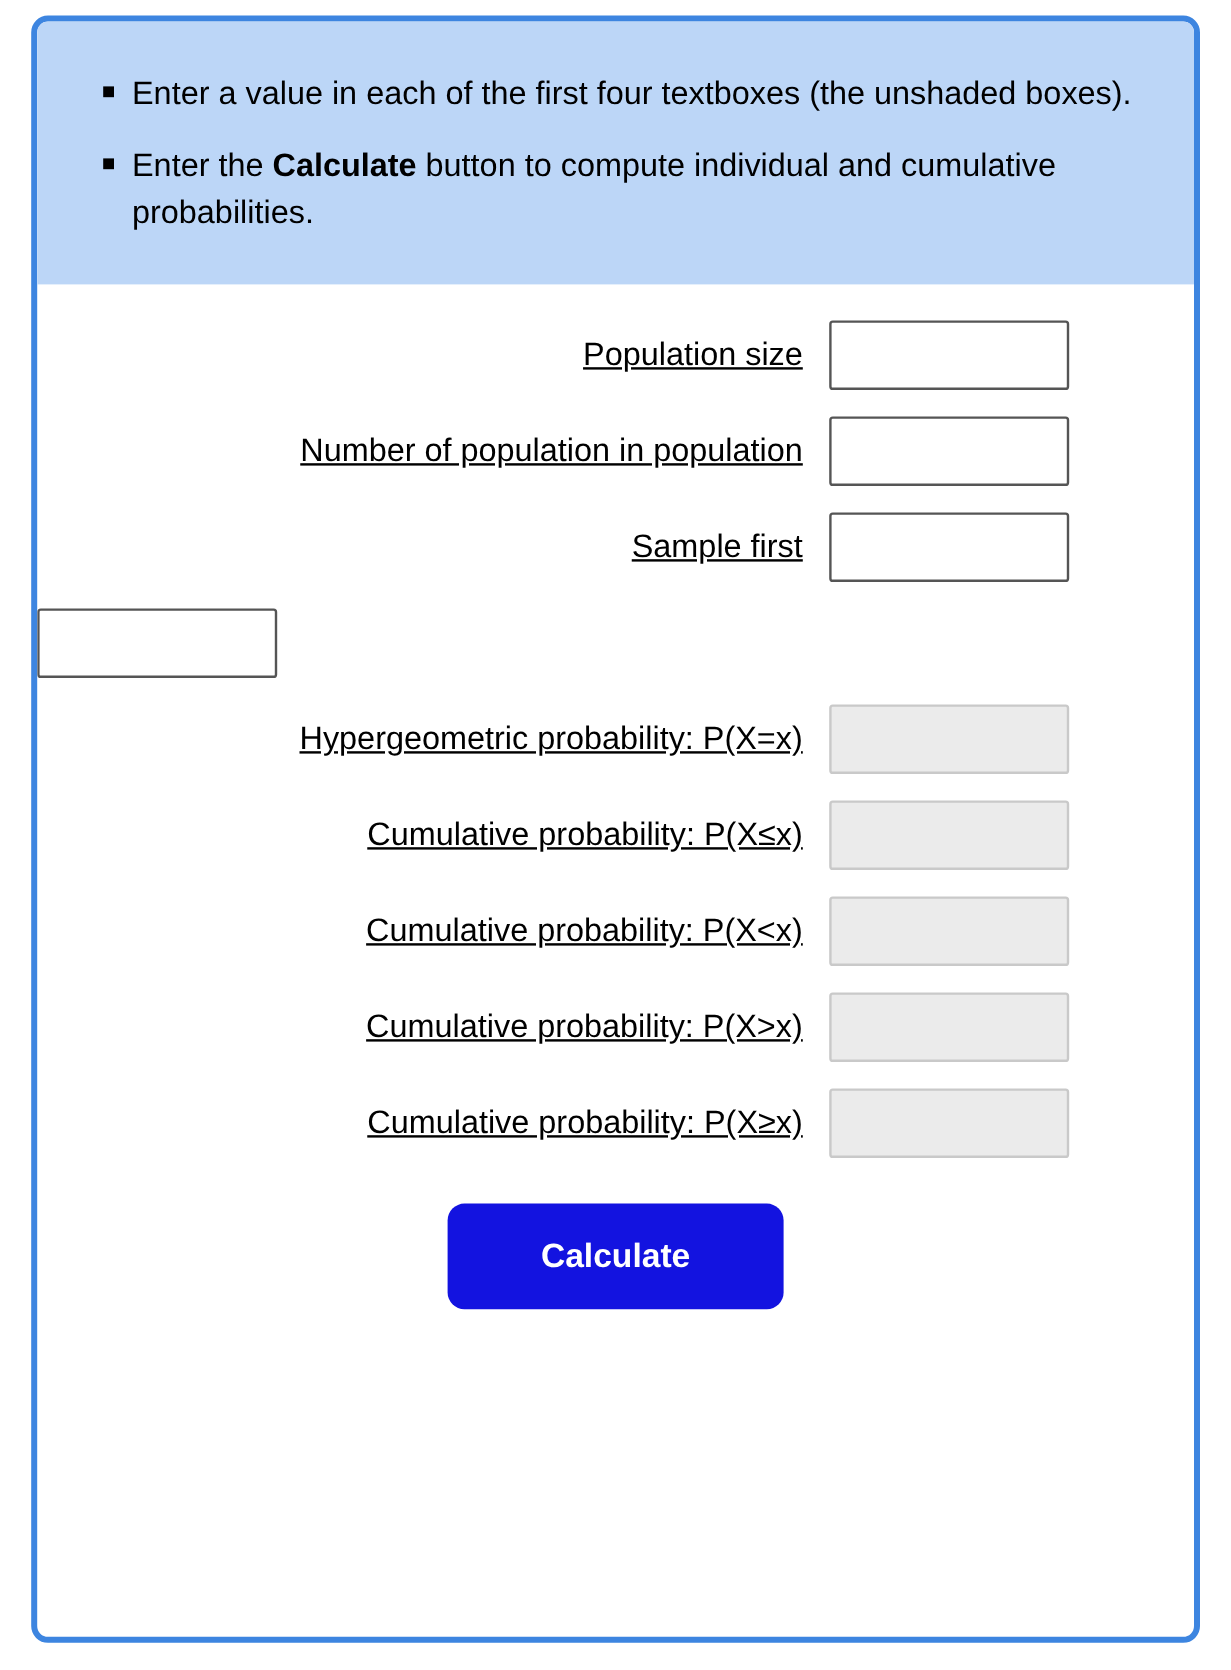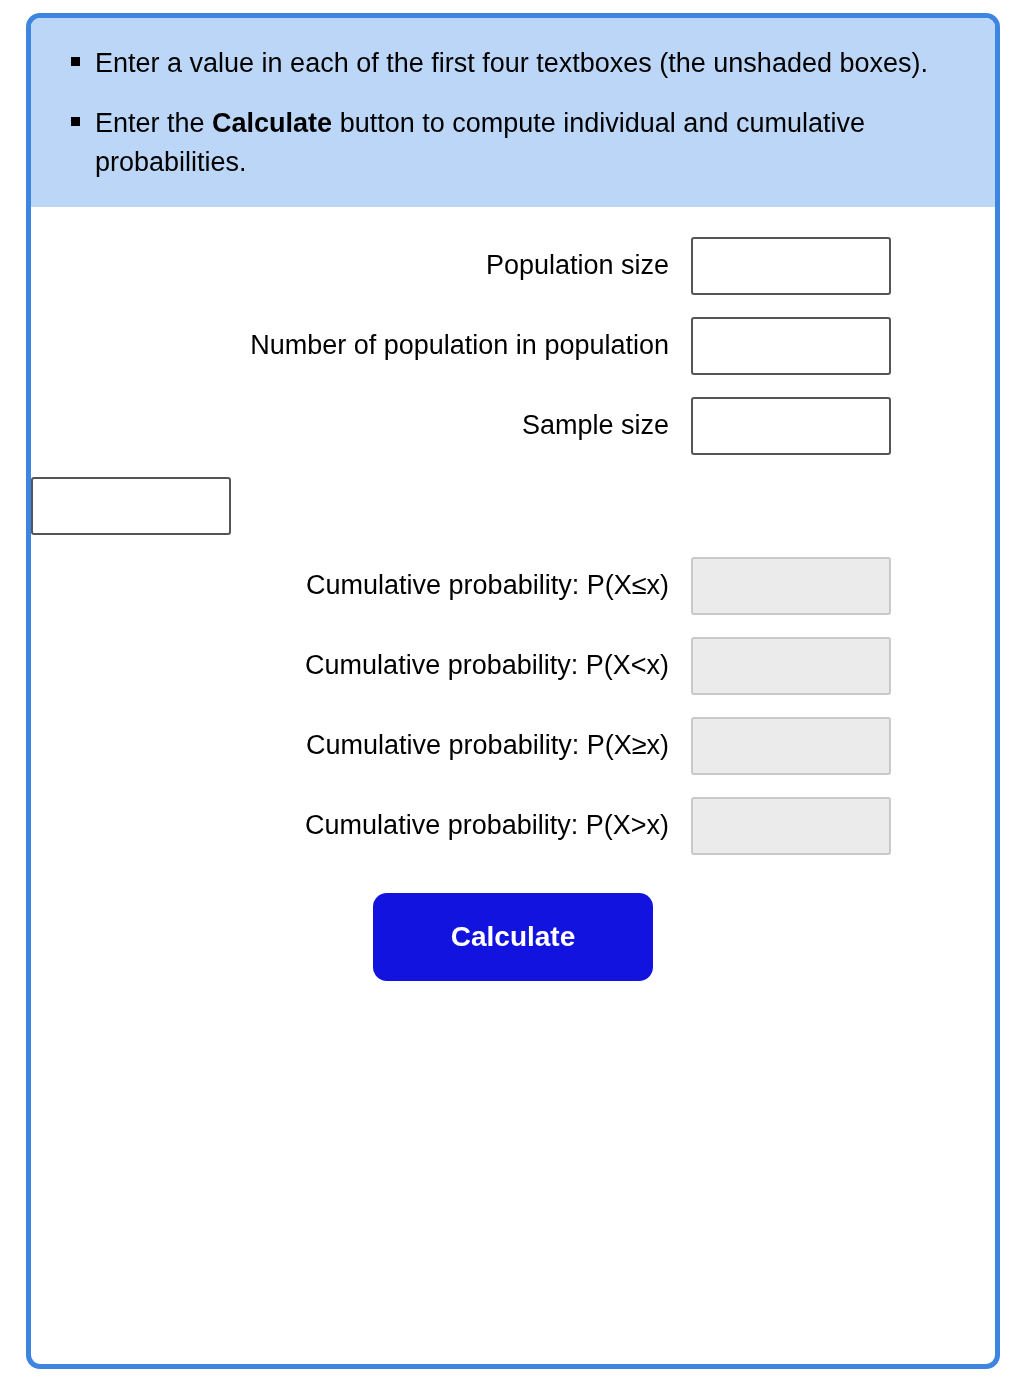--- a/index.html
+++ b/index.html
@@ -27,21 +27,21 @@
     overflow: hidden;
   }
 
   .instructions {
     background: #bcd6f7;
     padding: 26px 26px 26px 26px;
     box-sizing: border-box;
   }
 
   .instructions ul {
-    margin: 0;
+    margin: 15px;
     padding: 0;
     list-style: none;
   }
 
   .instructions li {
     position: relative;
     padding-left: 38px;
     font-size: 27px;
     line-height: 1.42;
     color: #000000;
@@ -64,20 +64,21 @@
 
   .form-area {
     padding: 30px 0 0 0;
   }
 
   .form-row {
     display: flex;
     align-items: center;
     justify-content: flex-start;
     margin-bottom: 22px;
+    text-decoration: underline;
   }
 
   .row-label {
     width: 660px;
     text-align: right;
     font-size: 27px;
     color: #000000;
     padding-right: 22px;
     box-sizing: border-box;
     white-space: nowrap;
@@ -148,46 +149,50 @@
       <div class="row-label">Population size</div>
       <input class="row-input editable" type="text" value="" style="">
     </div>
 
     <div class="form-row">
       <div class="row-label">Number of population in population</div>
       <input class="row-input editable" type="text" value="" style="">
     </div>
 
     <div class="form-row">
-      <div class="row-label">Sample size</div>
+      <div class="row-label">Sample first</div>
       <input class="row-input editable" type="text" value="" style="">
     </div>
 
     <div class="form-row">
       <input class="row-input editable" type="text" value="" style="">
     </div>
 
+    <div class="form-row">
+      <div class="row-label">Hypergeometric probability: P(X=x)</div>
+      <input class="row-input readonly" type="text" readonly="" value="" style="">
+    </div>
 
     <div class="form-row">
       <div class="row-label">Cumulative probability: P(X≤x)</div>
       <input class="row-input readonly" type="text" readonly="" value="" style="">
     </div>
 
     <div class="form-row">
       <div class="row-label">Cumulative probability: P(X&lt;x)</div>
       <input class="row-input readonly" type="text" readonly="" value="" style="">
     </div>
 
     <div class="form-row">
-      <div class="row-label">Cumulative probability: P(X≥x)</div>
+      <div class="row-label">Cumulative probability: P(X&gt;x)</div>
       <input class="row-input readonly" type="text" readonly="" value="" style="">
     </div>
 
     <div class="form-row">
-      <div class="row-label">Cumulative probability: P(X&gt;x)</div>
+      <div class="row-label">Cumulative probability: P(X≥x)</div>
       <input class="row-input readonly" type="text" readonly="" value="" style="">
     </div>
 
     <div class="button-row">
       <button class="calc-button">Calculate</button>
     </div>
 
   </div>
 </div>
 

